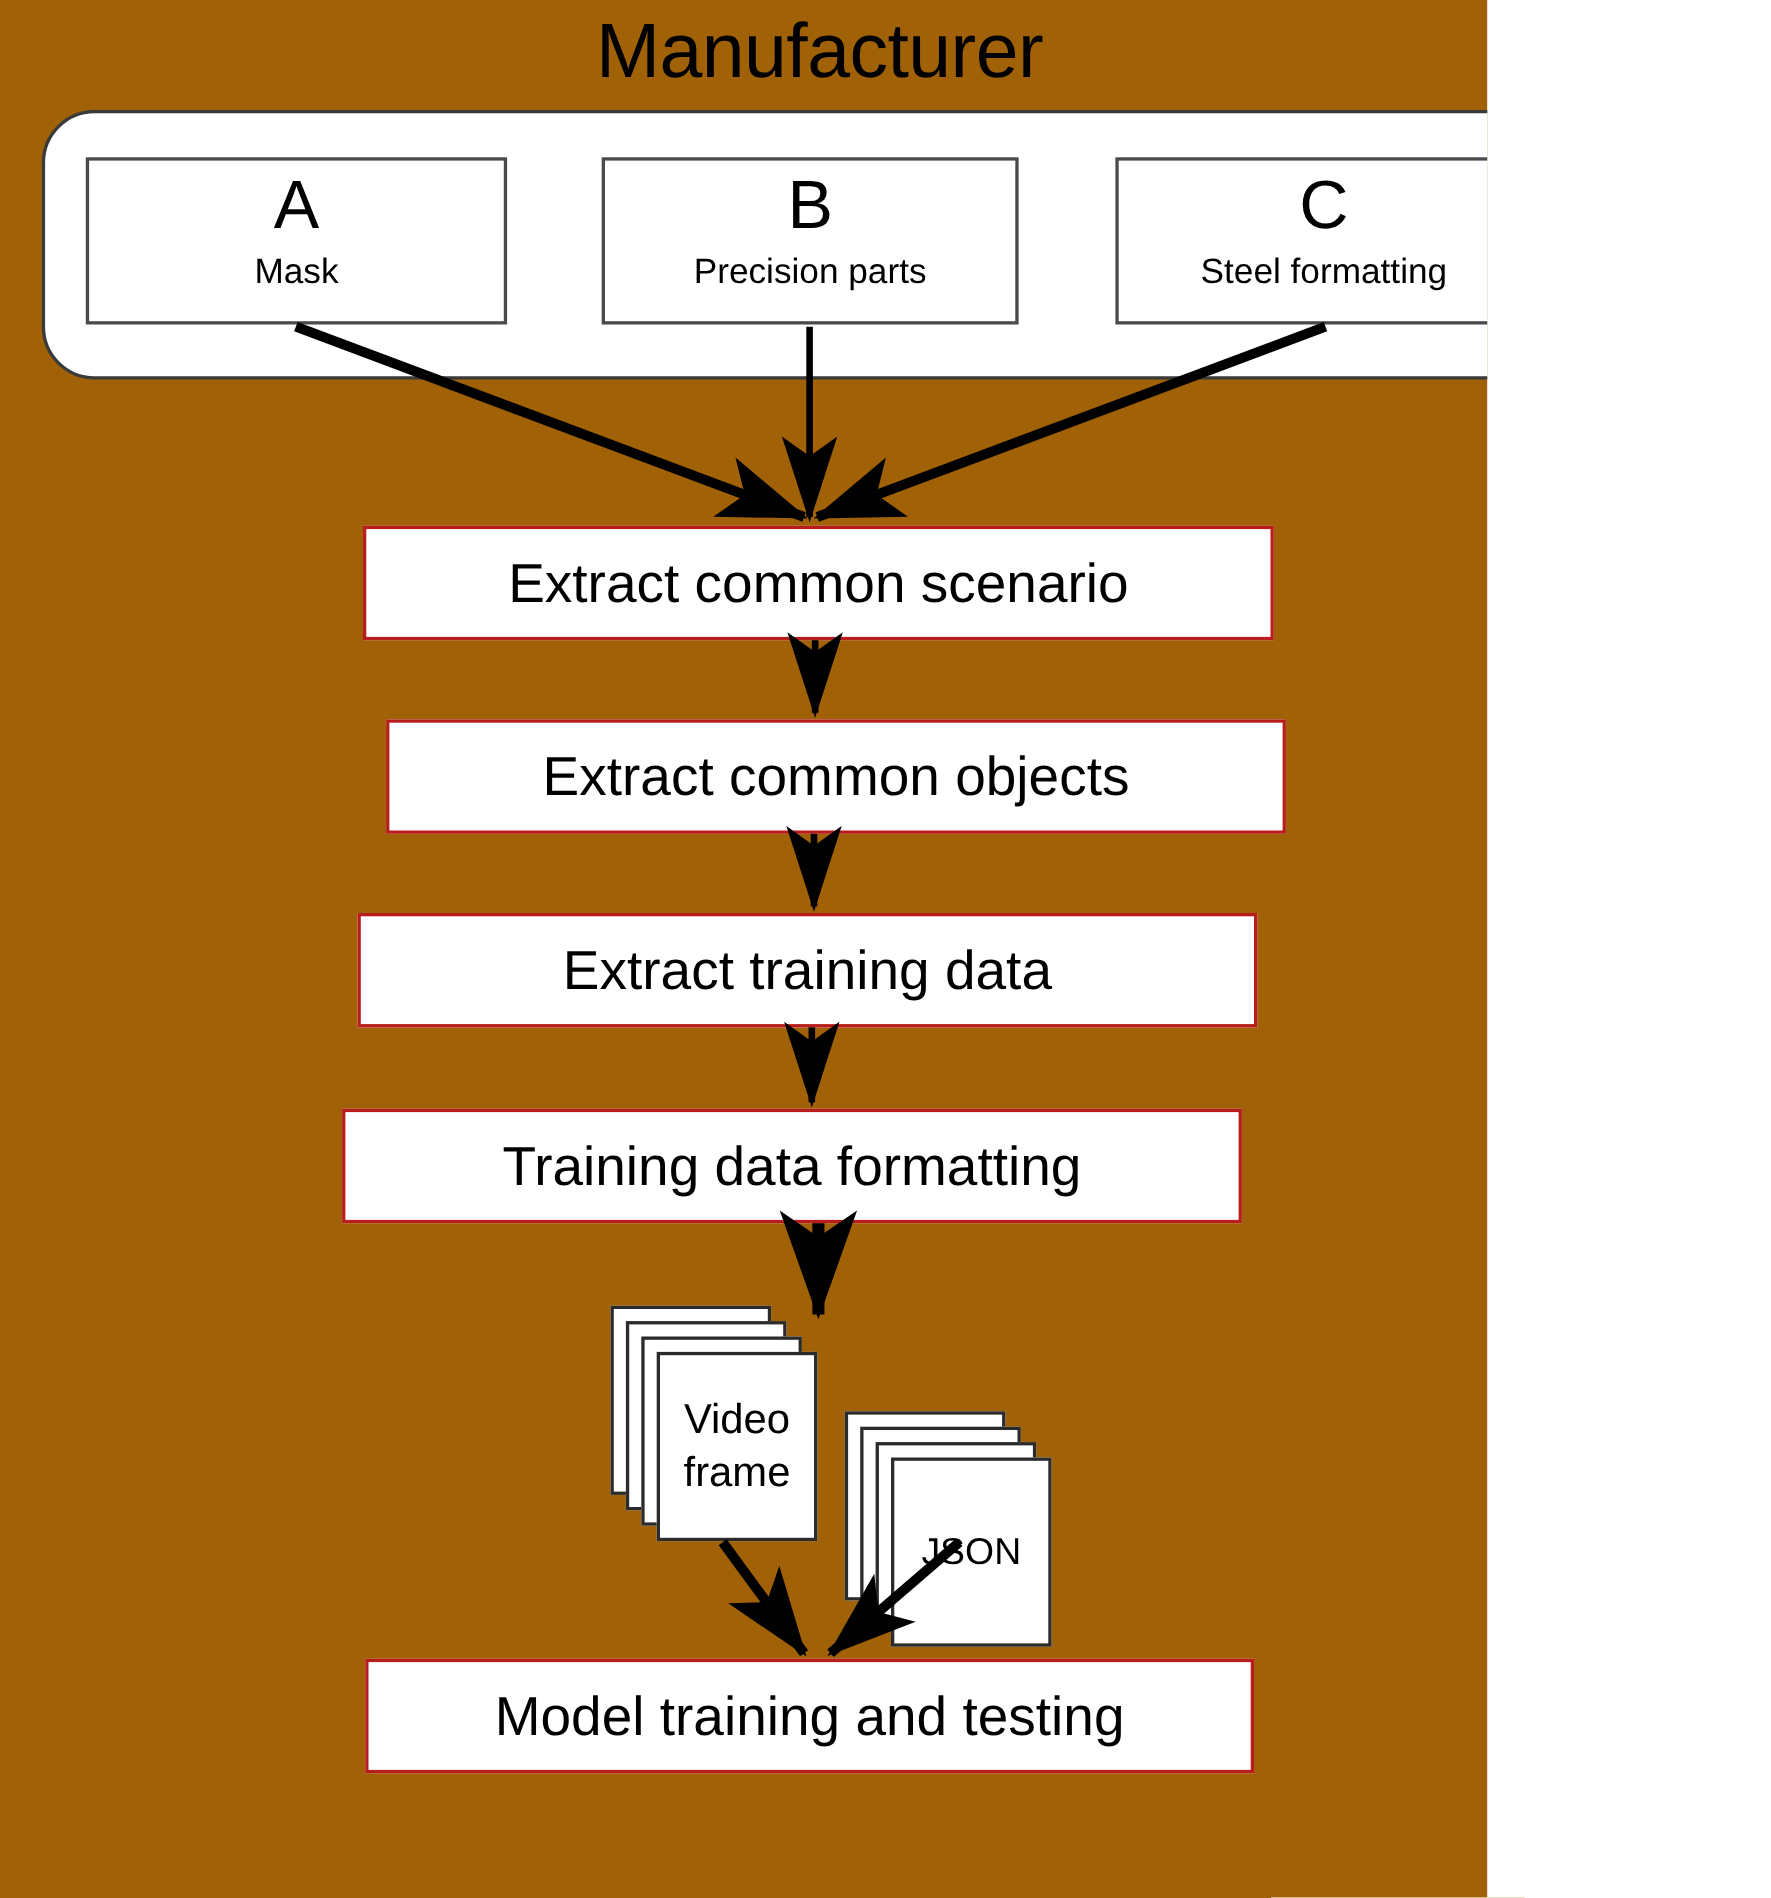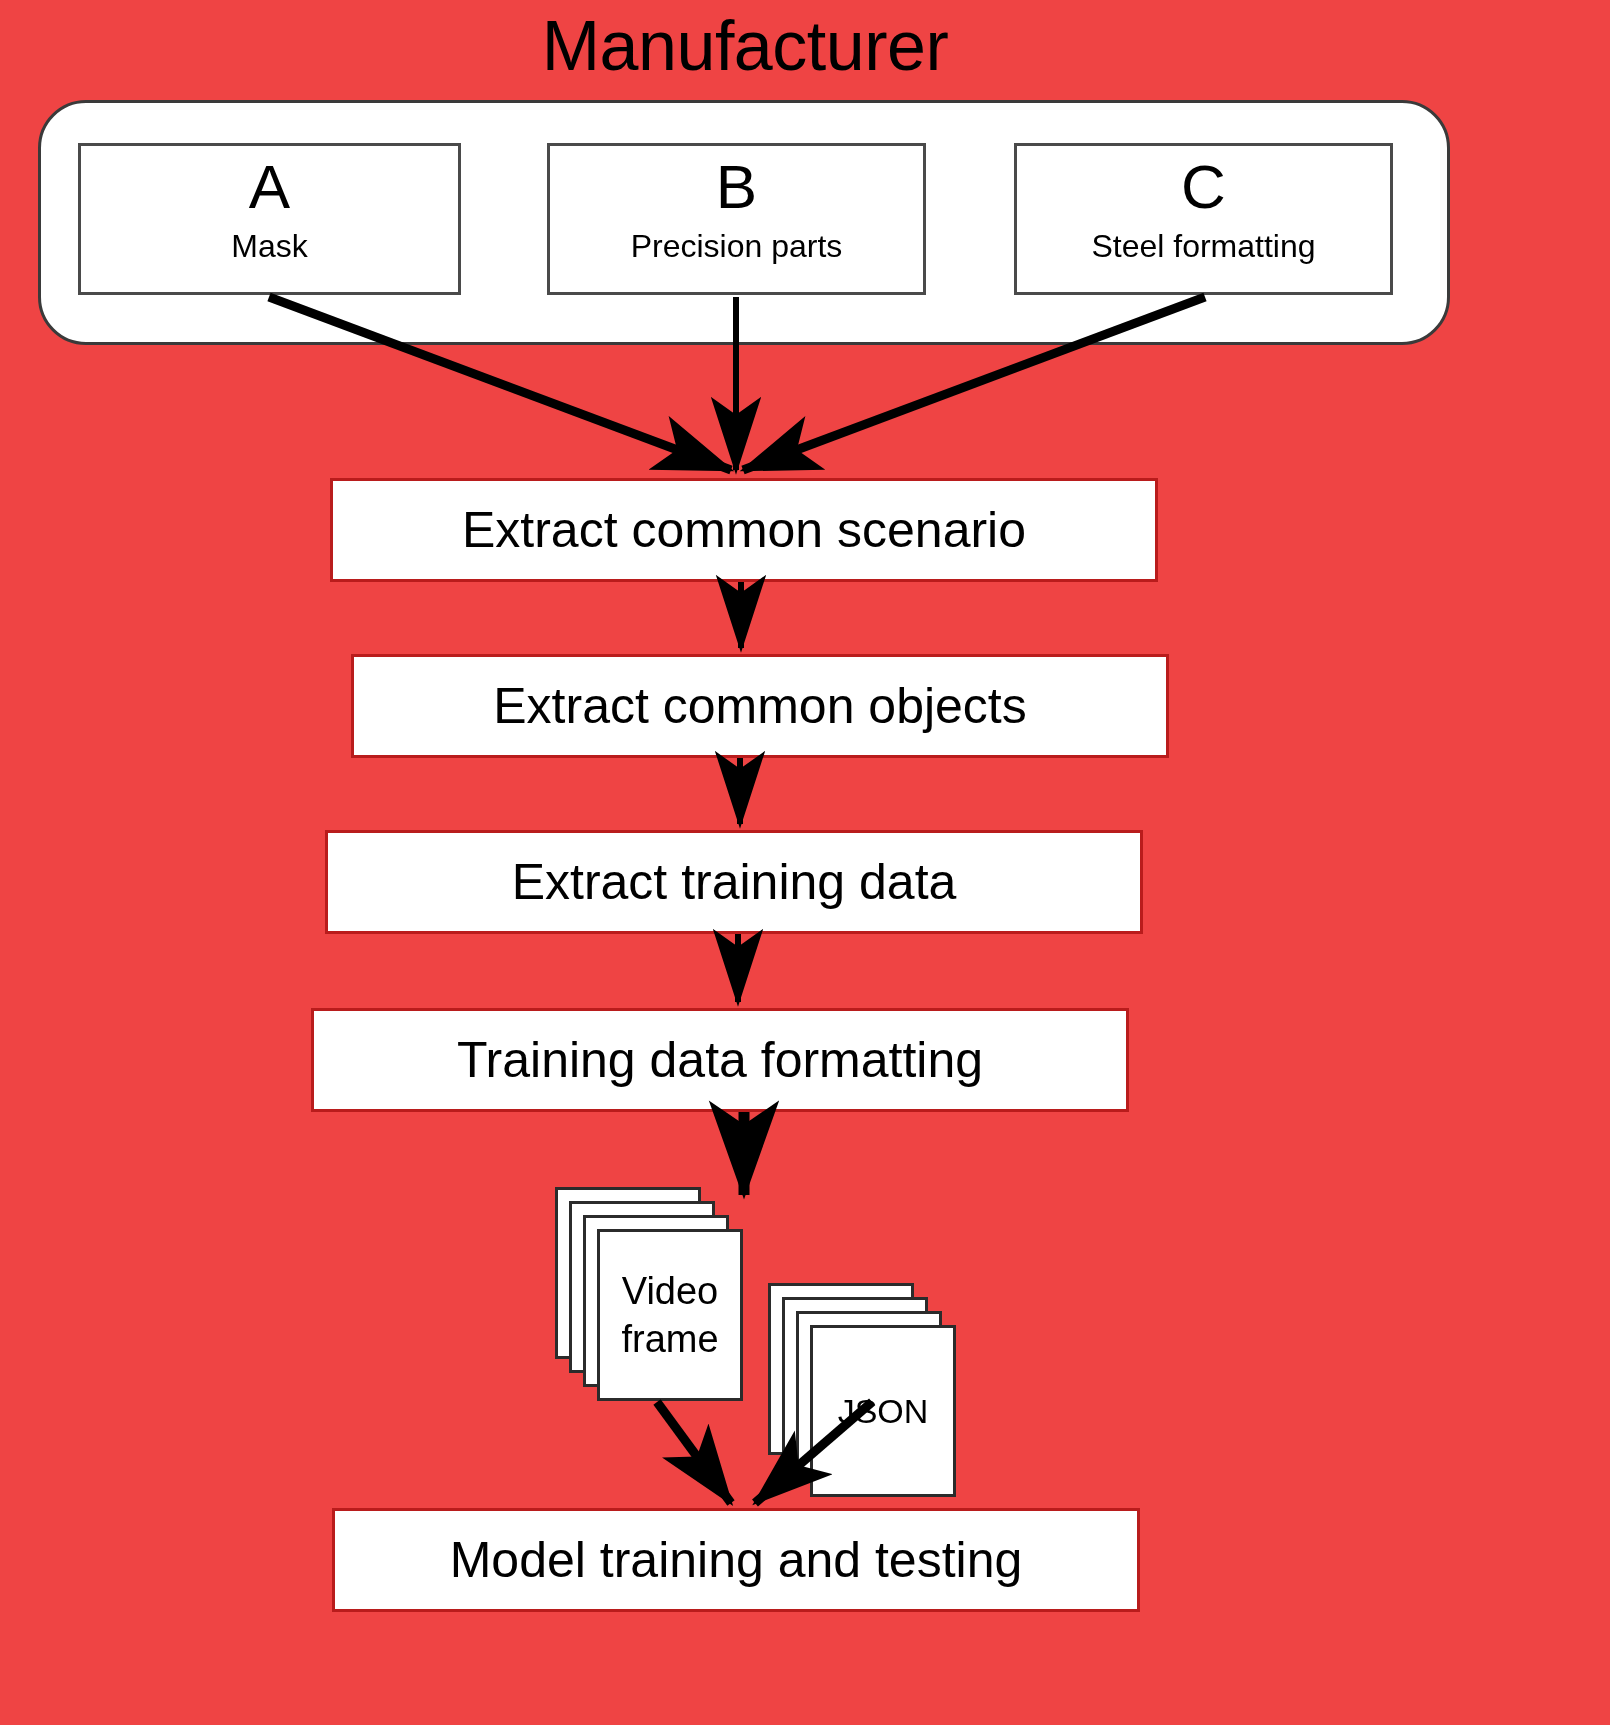--- a/index.html
+++ b/index.html
@@ -7,23 +7,23 @@
     margin: 0;
     padding: 0;
     background: #ffffff;
   }
   body {
     font-family: "Liberation Sans", "DejaVu Sans", sans-serif;
     color: #000000;
   }
   #canvas {
     position: relative;
-    width: 1610px;
+    width: 1352px;
     height: 1725px;
-    background: #ef4444;
+    background: #a16207;
     overflow: hidden;
   }
   
   #diagram-title {
     position: absolute;
     left: 0;
     top: 4px;
     width: 1490px;
     text-align: center;
     font-size: 70px;

